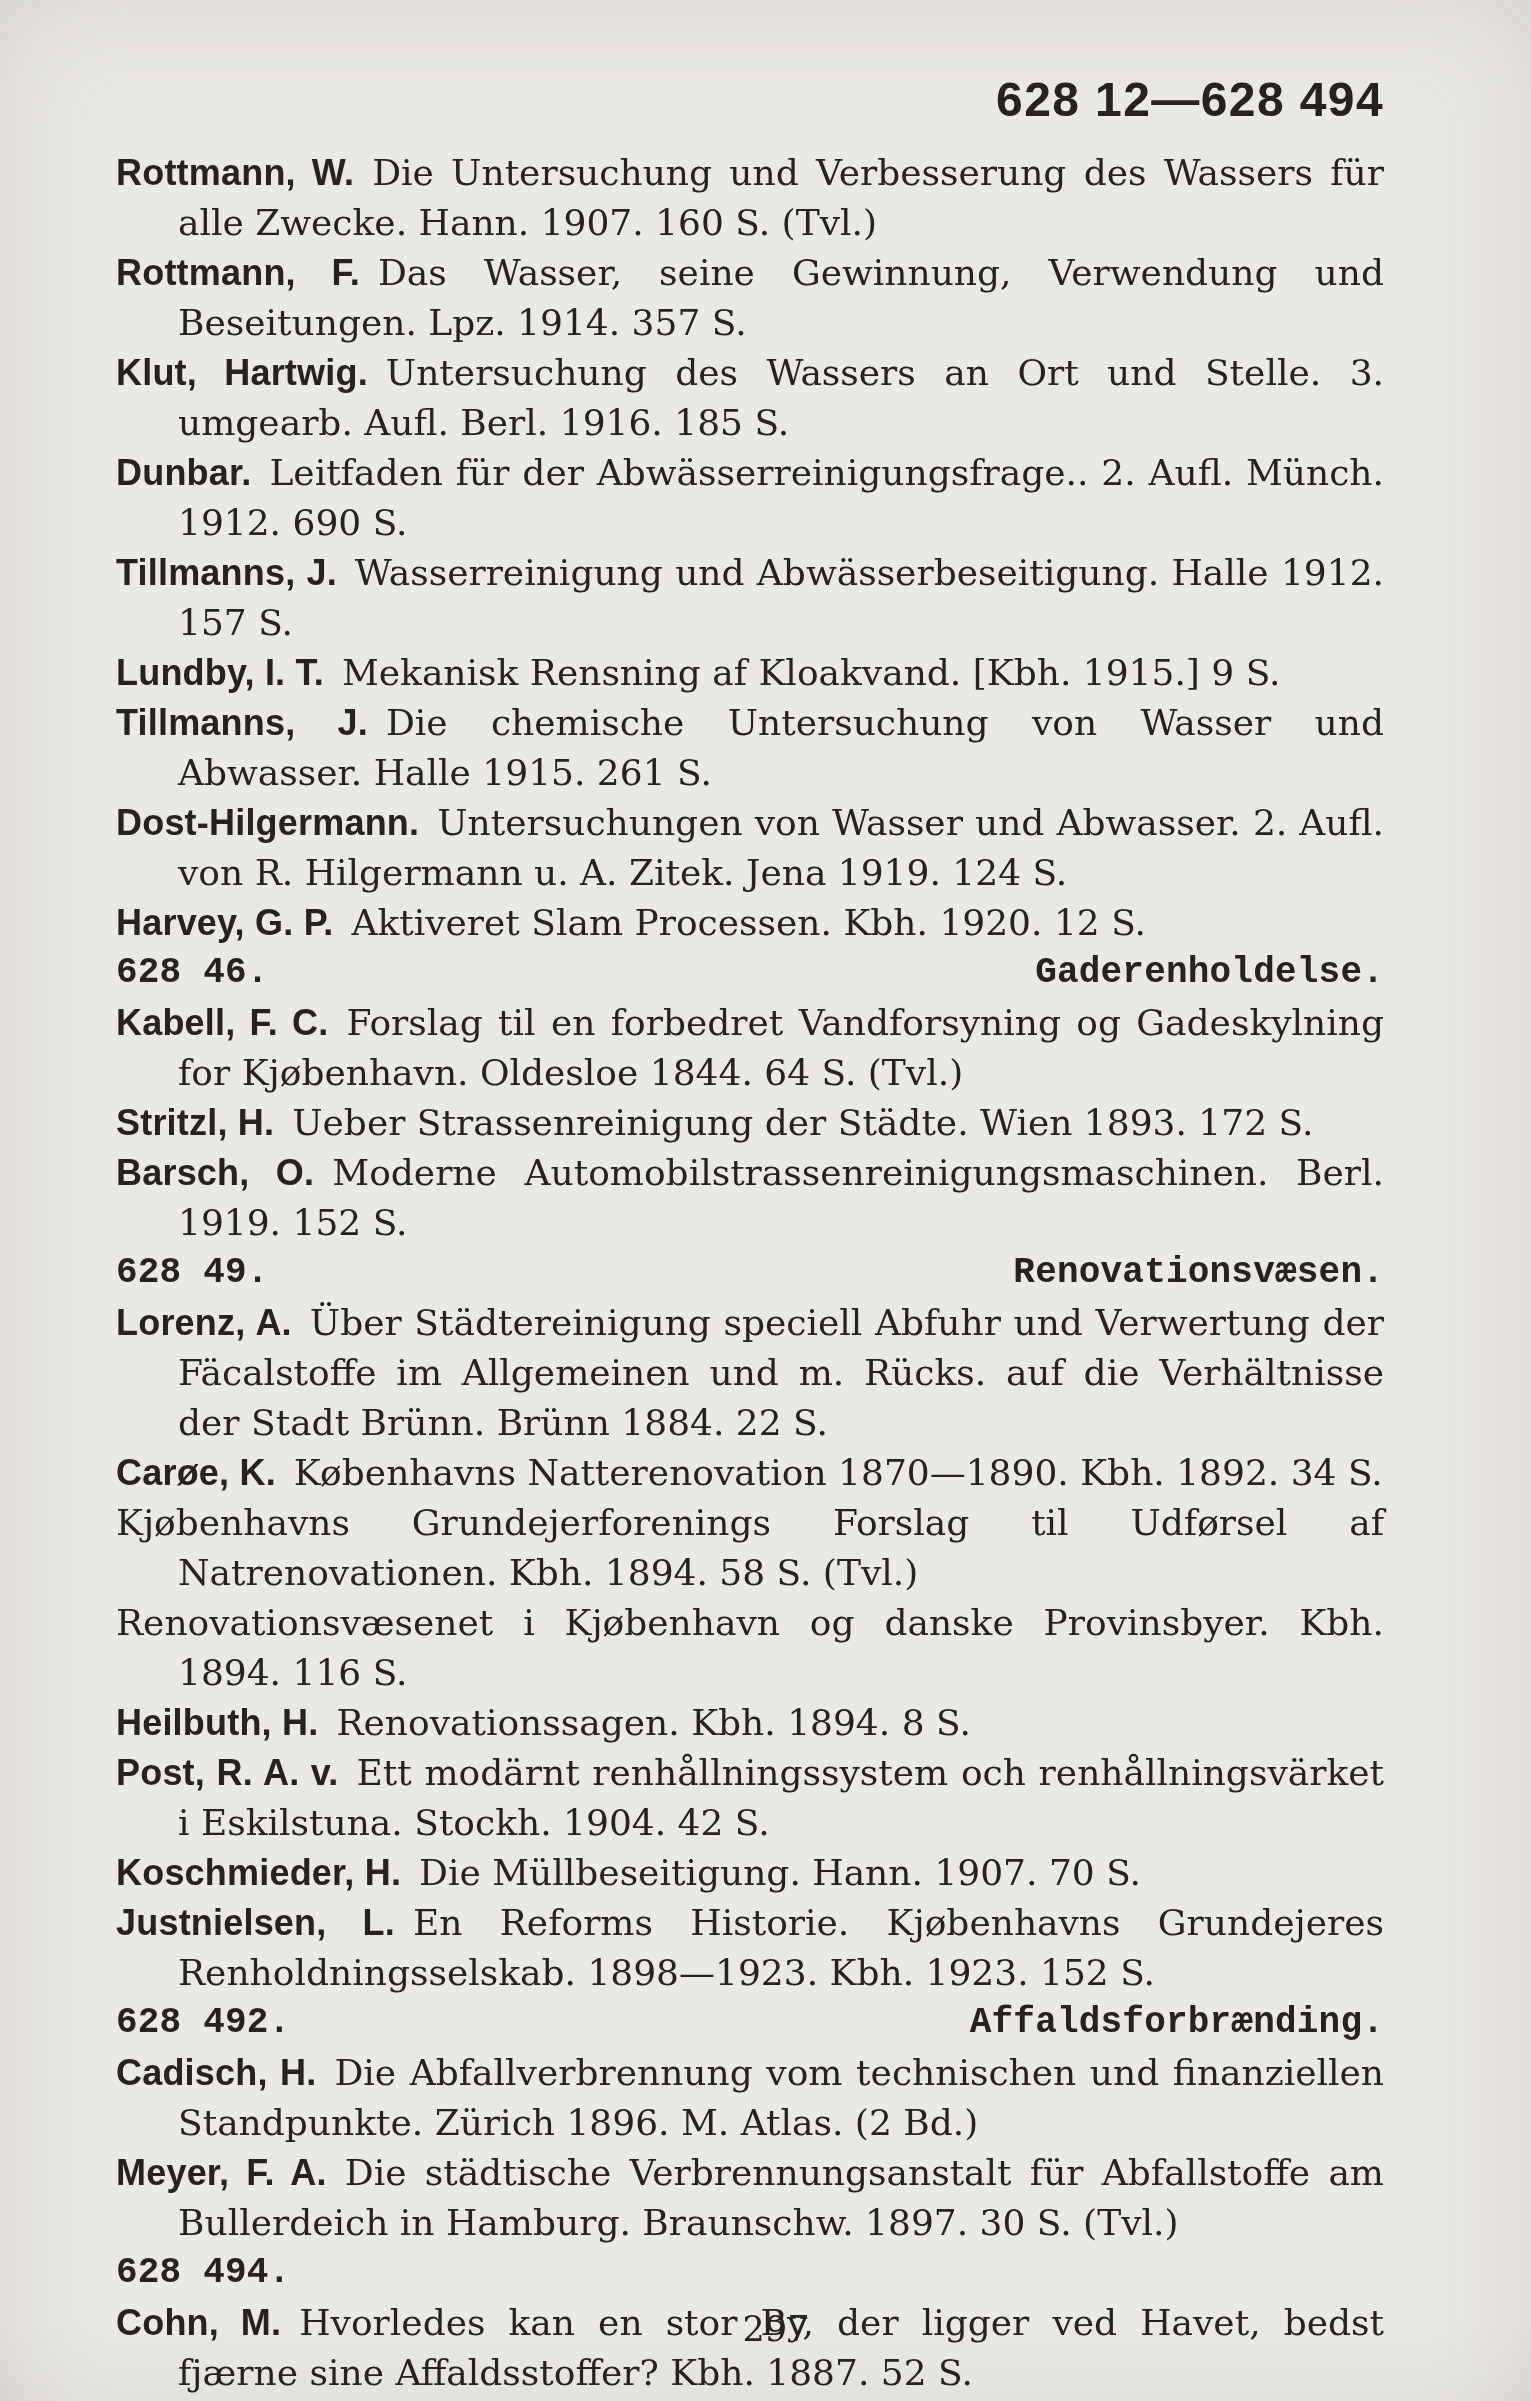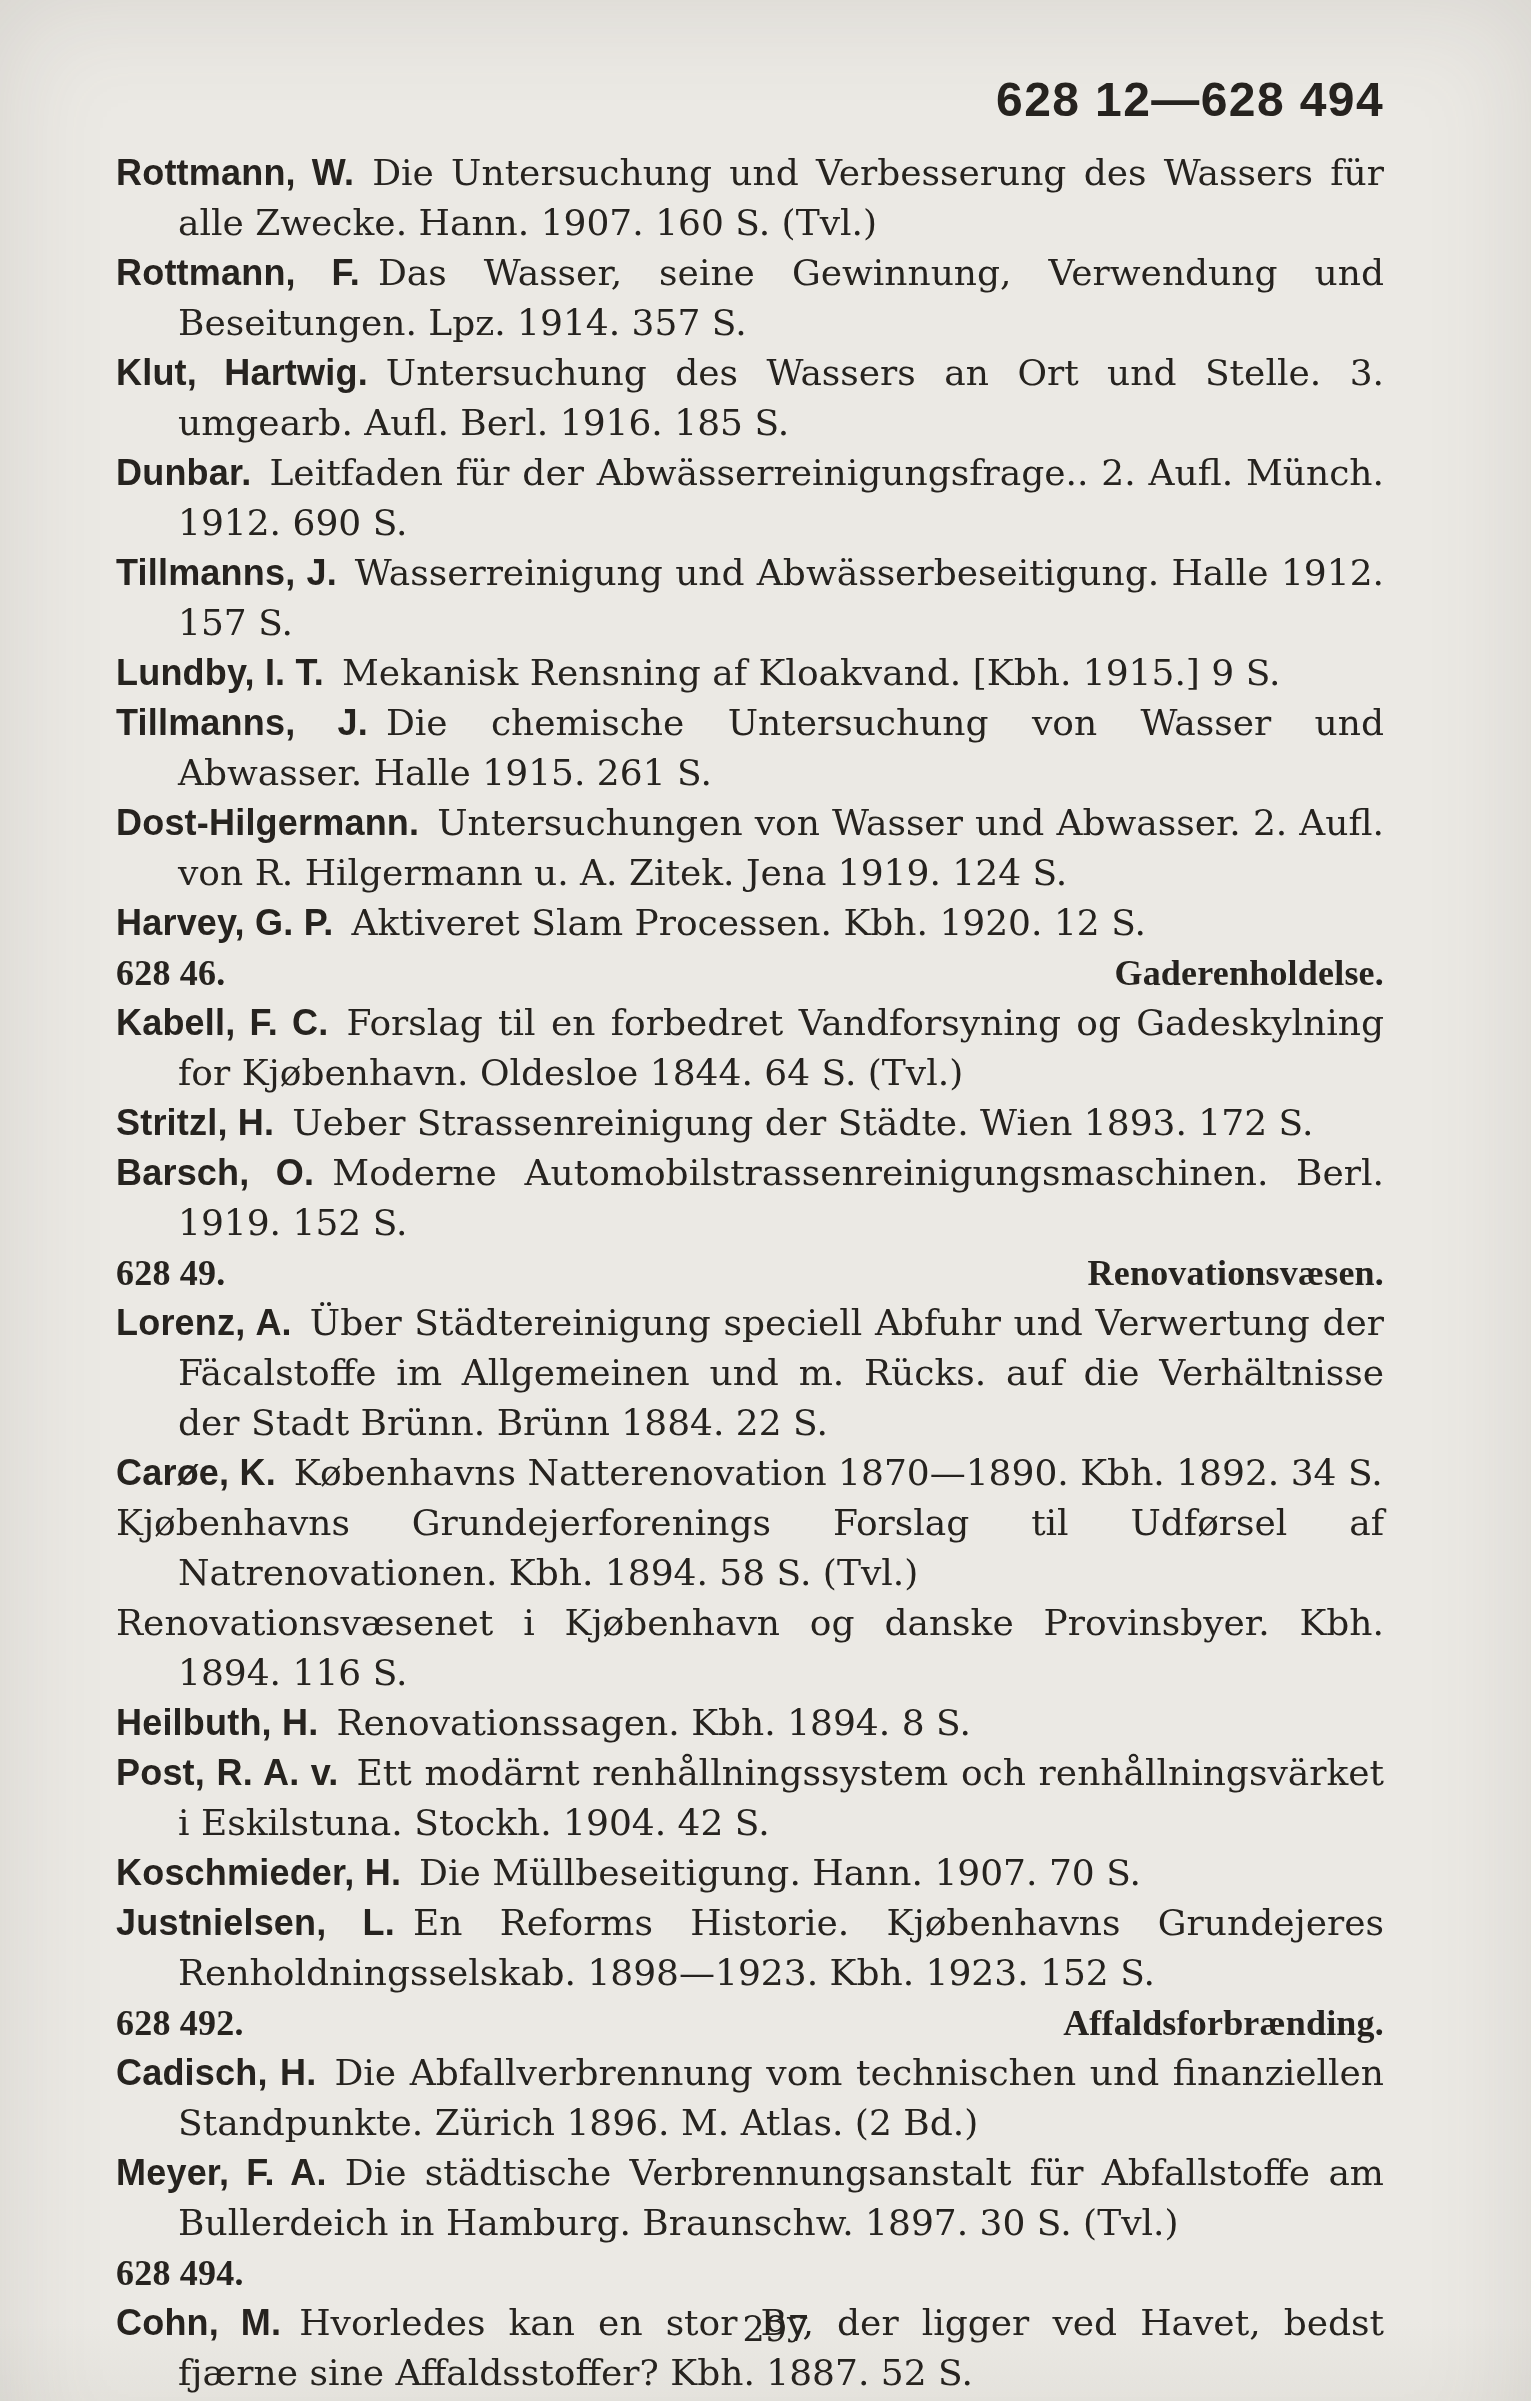--- a/index.html
+++ b/index.html
@@ -51,21 +51,21 @@
   .author {
     font-family: "Liberation Sans", sans-serif;
     font-weight: 700;
     letter-spacing: 0.2px;
   }
 
   .section-row {
     margin: 0;
     display: flex;
     justify-content: space-between;
-    font-family: Liberation Serif, serif;
+    font-family: Liberation Mono, monospace;
     font-weight: 700;
     letter-spacing: 0.2px;
   }
 
   .footer {
     position: absolute;
     top: 2309px;
     left: 10px;
     width: 100%;
     text-align: center;

